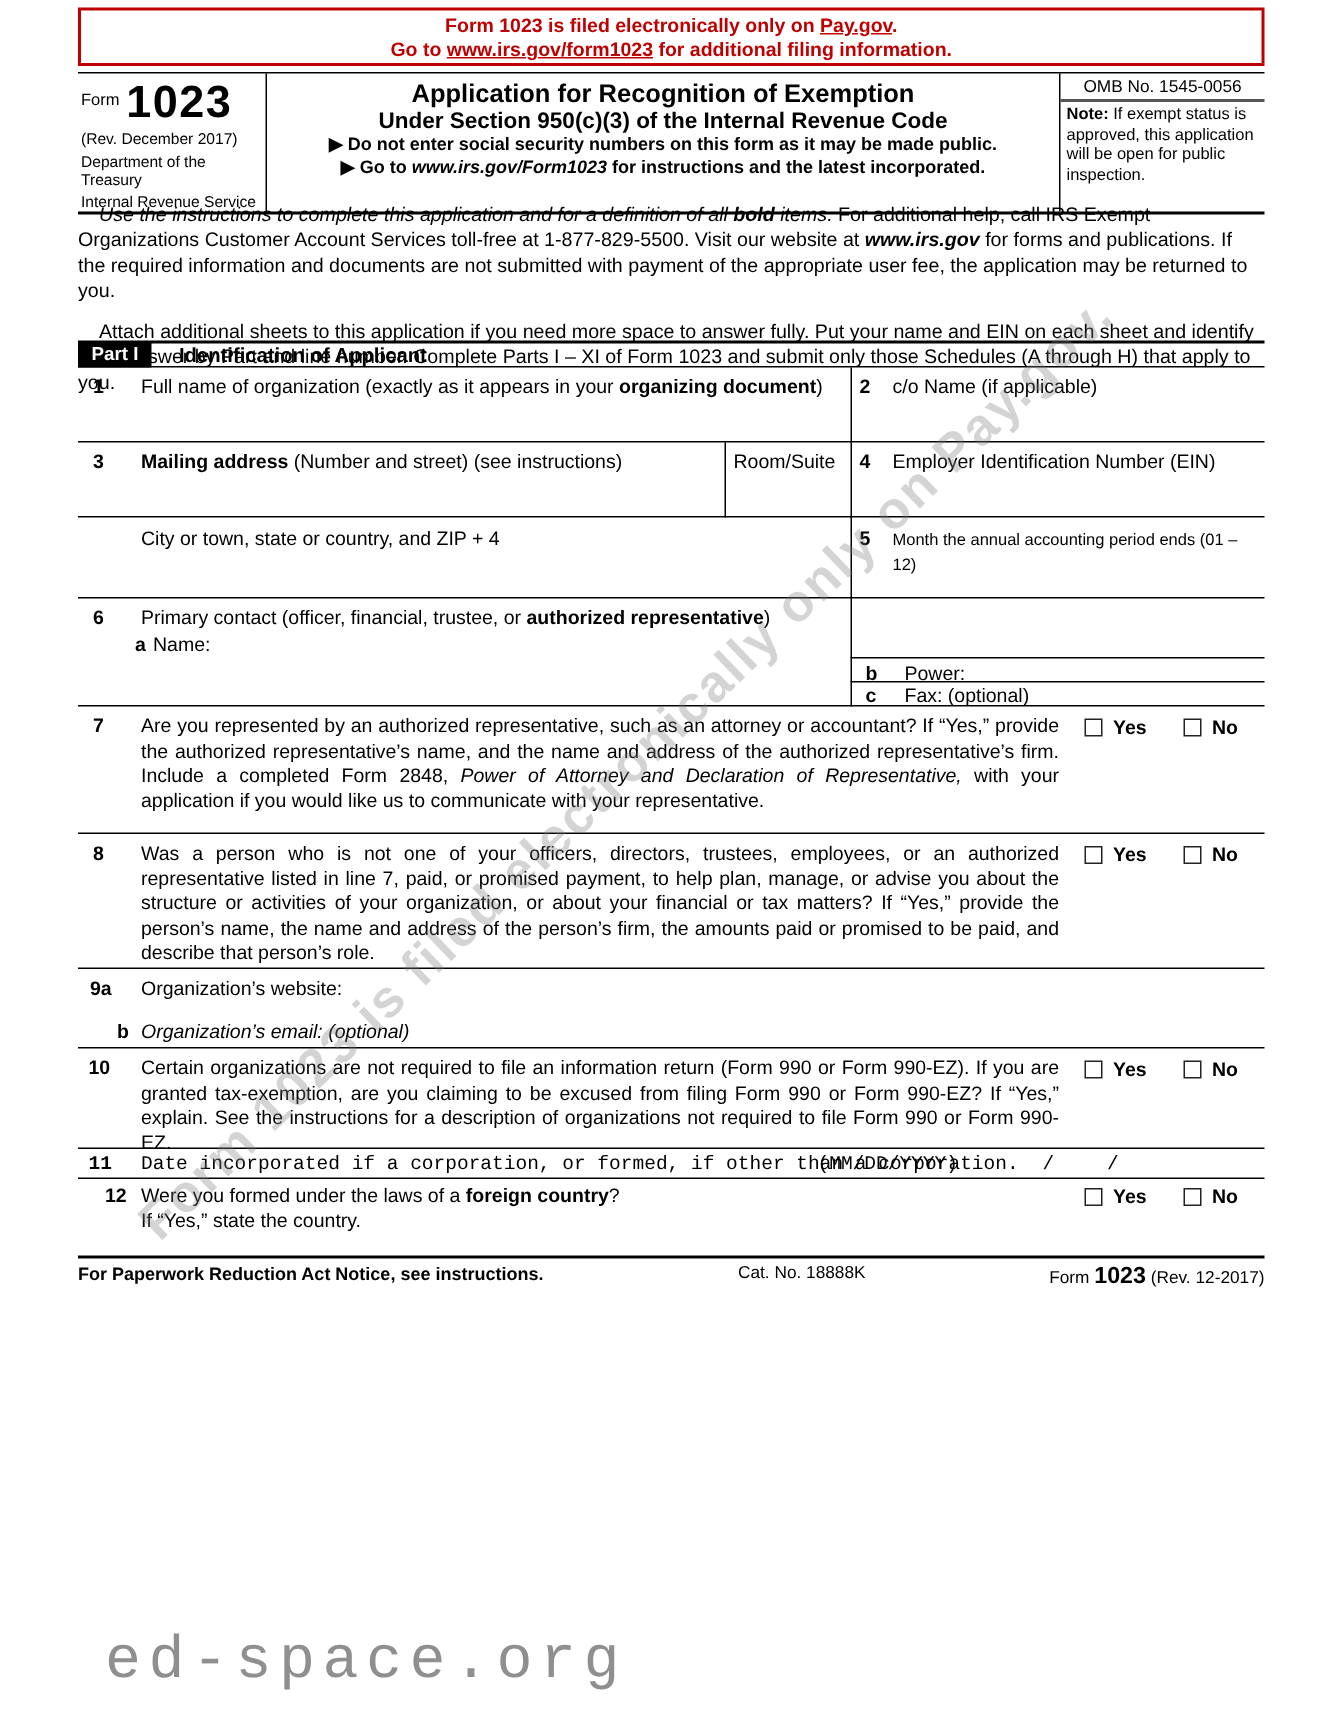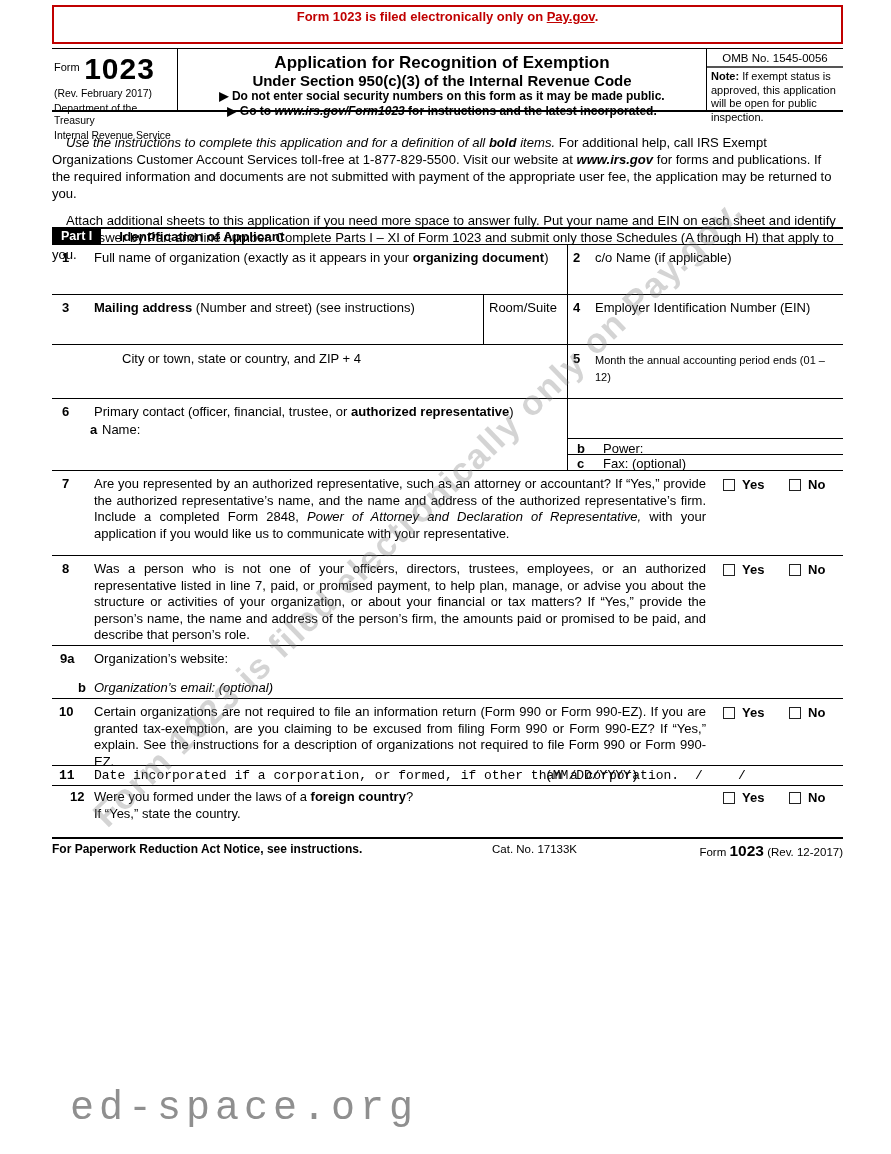--- a/index.html
+++ b/index.html
@@ -7,21 +7,21 @@
   .page { position:relative; width:891px; height:1154px; background:#ffffff;
           font-family:"Liberation Sans", sans-serif; color:#000; overflow:hidden; }
 
   
   .banner { position:absolute; left:52px; top:5px; width:791px; height:39px;
             border:2px solid #c00000; text-align:center; padding-top:2px; }
   .banner .bline { color:#c00000; font-weight:bold; font-size:13px; line-height:16px; }
   .banner .blink { text-decoration:underline; cursor:pointer; }
 
   
-  .hdr { position:absolute; left:52px; top:48px; width:791px; height:64px;
+  .hdr { position:absolute; left:52px; top:48px; width:791px; height:95px;
          border-top:1px solid #000; border-bottom:2px solid #000; display:flex; }
   .hdr-left { width:126px; border-right:1px solid #000; padding:3px 3px 0 2px; }
   .form-word { font-size:11px; vertical-align:8px; }
   .form-num  { font-size:30px; font-weight:bold; letter-spacing:1px; }
   .hdr-small { font-size:10.4px; line-height:12.5px; margin-top:2px; }
   .hdr-center { flex:1; text-align:center; padding-top:4px; }
   .t1 { font-size:17px;  font-weight:bold; line-height:19px; }
   .t2 { font-size:15px;  font-weight:bold; line-height:17px; }
   .bullet { font-size:12px; font-weight:bold; line-height:15px; }
   .bullet:first-of-type { margin-top:5px; }
@@ -79,29 +79,32 @@
 <body>
 
 <div class="page">
 
   <div class="wm-diag">Form 1023 is filed electronically only on Pay.gov.</div>
 
   <div class="banner">
     <div class="bline">
       <span>Form 1023 is filed electronically only on </span><span class="blink">Pay.gov</span><span>.</span>
     </div>
+    <div class="bline">
+      <span>Go to </span><span class="blink">www.irs.gov/form1023</span><span> for additional filing information.</span>
+    </div>
   </div>
 
   <div class="hdr">
     <div class="hdr-left">
       <div>
         <span class="form-word">Form</span>
         <span class="form-num">1023</span>
       </div>
-      <div class="hdr-small">(Rev. February 2017)</div>
+      <div class="hdr-small">(Rev. December 2017)</div>
       <div class="hdr-small">Department of the Treasury</div>
       <div class="hdr-small">Internal Revenue Service</div>
     </div>
     <div class="hdr-center">
       <div class="t1">Application for Recognition of Exemption</div>
       <div class="t2">Under Section 950(c)(3) of the Internal Revenue Code</div>
       <div class="bullet">
         <span>▶ </span><span>Do not enter social security numbers on this form as it may be made public.</span>
       </div>
       <div class="bullet">
@@ -146,21 +149,21 @@
         <span class="txt" style="left:42px; top:5px;"><span class="bd">Mailing address</span><span> (Number and street) (see instructions)</span></span>
         <div class="field" style="left:42px; top:24px; width:380px; height:22px;"></div>
         <span class="txt" style="left:437px; top:5px;">Room/Suite</span>
         <div class="field" style="left:437px; top:24px; width:72px; height:22px;"></div>
         <span class="num" style="left:521px; top:5px;">4</span>
         <span class="txt" style="left:543px; top:5px;">Employer Identification Number (EIN)</span>
         <div class="field" style="left:543px; top:24px; width:230px; height:22px;"></div>
       </div>
 
       <div class="row bb" style="height:54px;">
-        <span class="txt" style="left:42px; top:6px;margin-left:28px;">City or town, state or country, and ZIP + 4</span>
+        <span class="txt" style="left:42px; top:6px;">City or town, state or country, and ZIP + 4</span>
         <div class="field" style="left:42px; top:26px; width:460px; height:24px;"></div>
         <span class="num" style="left:521px; top:6px;">5</span>
         <span class="txt" style="left:543px; top:7px; font-size:11px; width:240px;">Month the annual accounting period ends (01 – 12)</span>
         <div class="field" style="left:543px; top:26px; width:230px; height:24px;"></div>
       </div>
 
       <div class="row bb" style="height:72px;">
         <span class="num" style="left:10px; top:5px;">6</span>
         <span class="txt" style="left:42px; top:5px;"><span>Primary contact (officer, financial, trustee, or </span><span class="bd">authorized representative</span><span>)</span></span>
         <span class="num" style="left:38px; top:23px;">a</span>
@@ -248,19 +251,19 @@
         <div class="ck" style="left:737px; top:4px;">
           <span class="cbx"></span>
             <span class="cklabel">No</span>
         </div>
       </div>
     </div>
   </div>
 
   <div class="footer">
     <span class="f-left">For Paperwork Reduction Act Notice, see instructions.</span>
-    <span class="f-cat">Cat. No. 17133K</span>
+    <span class="f-cat">Cat. No. 18888K</span>
     <span class="f-right"><span>Form </span><span class="fnum">1023</span><span> (Rev. 12-2017)</span></span>
   </div>
 
   <div class="wm-site">ed-space.org</div>
 
 </div>
 
 </body></html>

